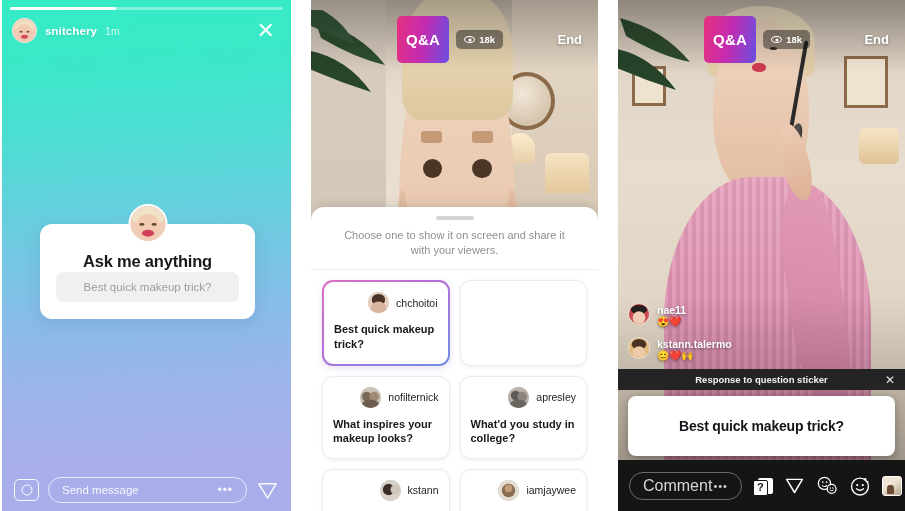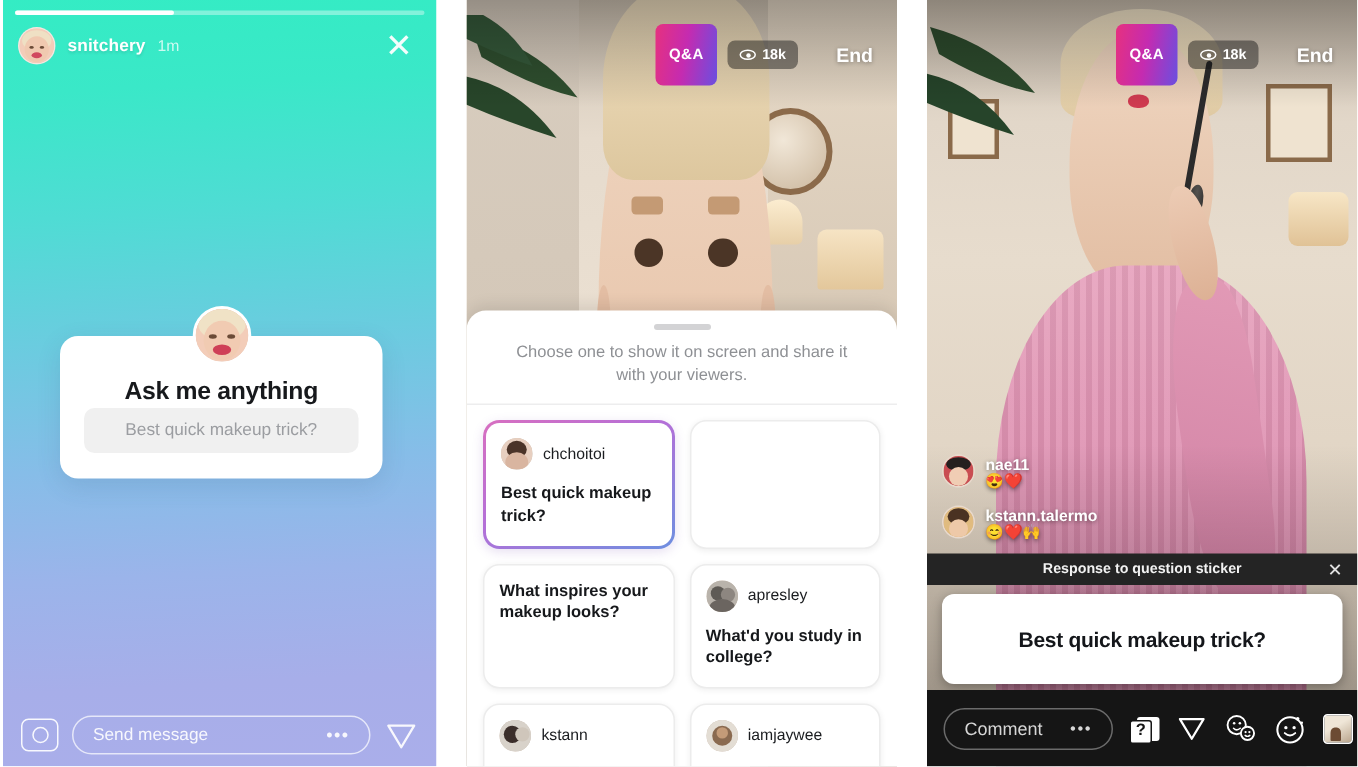--- a/index.html
+++ b/index.html
@@ -303,23 +303,23 @@
     pointer-events:none;
   }
 
   
   .live-head {
     position: absolute; top: 16px; left: 10px; right: 10px;
     display: flex; align-items: center; gap: 7px;
   }
   .chip-qa {
     background: linear-gradient(100deg,#e6317f 0%,#c52bb0 48%,#6a4fe0 100%);
-    color:#fff; font-size:10px; font-weight:700; letter-spacing:.3px;
+    color:#fff; font-size:15px; font-weight:700; letter-spacing:.3px;
     padding: 15px 9px; border-radius: 5px;
-    margin-left: 116px;
+    margin-left: 76px;
   }
   .chip-views {
     background: rgba(20,20,20,.46);
     color:#fff; font-size:9.5px; font-weight:700;
     padding: 4px 8px; border-radius: 5px;
     display:flex; align-items:center; gap:4px;
   }
   .eye {
     width:11px; height:7px; border-radius:50%;
     border:1.3px solid #fff; position:relative; display:inline-block;
@@ -364,21 +364,21 @@
     padding:10px 10px 12px;
     min-height:78px;
   }
   .q-card.selected {
     border:2px solid transparent;
     background:
       linear-gradient(#fff,#fff) padding-box,
       linear-gradient(150deg,#d86fc0 0%,#b370d8 45%,#6d8fe0 100%) border-box;
     box-shadow:0 2px 7px rgba(120,80,180,.18);
   }
-  .q-user { display:flex; align-items:center; gap:7px; margin-bottom:9px; }
+  .q-user { display:flex; align-items:center; gap:7px; margin-bottom:9px;justify-content:flex-end; }
   .q-av {
     width:21px; height:21px; border-radius:50%; flex:0 0 auto;
     overflow:hidden; background:#cbbcae;
   }
   .q-name { font-size:10.5px; color:#1b1d20; font-weight:400; }
   .q-text {
     font-size:11px; font-weight:700; color:#16181b; line-height:1.33;
   }
 
   
@@ -439,21 +439,21 @@
     position:absolute; left:0; right:0; bottom:0; height:51px;
     background:#151515;
     display:flex; align-items:center; gap:11px;
     padding:0 11px;
   }
   .comment-pill {
     flex:0 0 auto; width:113px; height:28px;
     border:1.3px solid #6b6b6b; border-radius:16px;
     display:flex; align-items:center; padding:0 13px;
   }
-  .comment-ph { flex:1 1 auto; font-size:12px; color:#d6d6d6; }
+  .comment-ph { flex:1 1 auto; font-size:16px; color:#d6d6d6; }
   .comment-dots { font-size:11px; color:#d6d6d6; letter-spacing:1px; }
   .tool { flex:0 0 auto; display:flex; align-items:center; justify-content:center; }
   .qcard-ic {
     width:20px; height:20px; position:relative;
   }
   .qcard-ic .back {
     position:absolute; right:0; top:2px; width:15px; height:16px;
     background:#fff; border-radius:2px;
   }
   .qcard-ic .front {
@@ -592,20 +592,31 @@
             </div>
             <span class="q-name">chchoitoi</span>
           </div>
           <div class="q-text">Best quick makeup trick?</div>
         </div>
 
         <div class="q-card">
         </div>
 
         <div class="q-card">
+          <div class="q-user">
+            <div class="q-av">
+              <svg viewBox="0 0 22 22">
+                  <rect width="22" height="22" fill="#c9c3ba"></rect>
+                  <ellipse cx="7" cy="10" rx="5" ry="5" fill="#7c6a58"></ellipse>
+                  <ellipse cx="15" cy="10" rx="5" ry="5" fill="#a08c74"></ellipse>
+                  <ellipse cx="11" cy="19" rx="9" ry="6" fill="#6e5d4c"></ellipse>
+                </svg>
+            </div>
+            <span class="q-name">nofilternick</span>
+          </div>
           <div class="q-text">What inspires your makeup looks?</div>
         </div>
 
         <div class="q-card">
           <div class="q-user">
             <div class="q-av">
               <svg viewBox="0 0 22 22">
                   <rect width="22" height="22" fill="#b9b3ab"></rect>
                   <ellipse cx="8" cy="9" rx="5" ry="5" fill="#5e5a55"></ellipse>
                   <ellipse cx="15" cy="10" rx="5" ry="5" fill="#8d8680"></ellipse>

